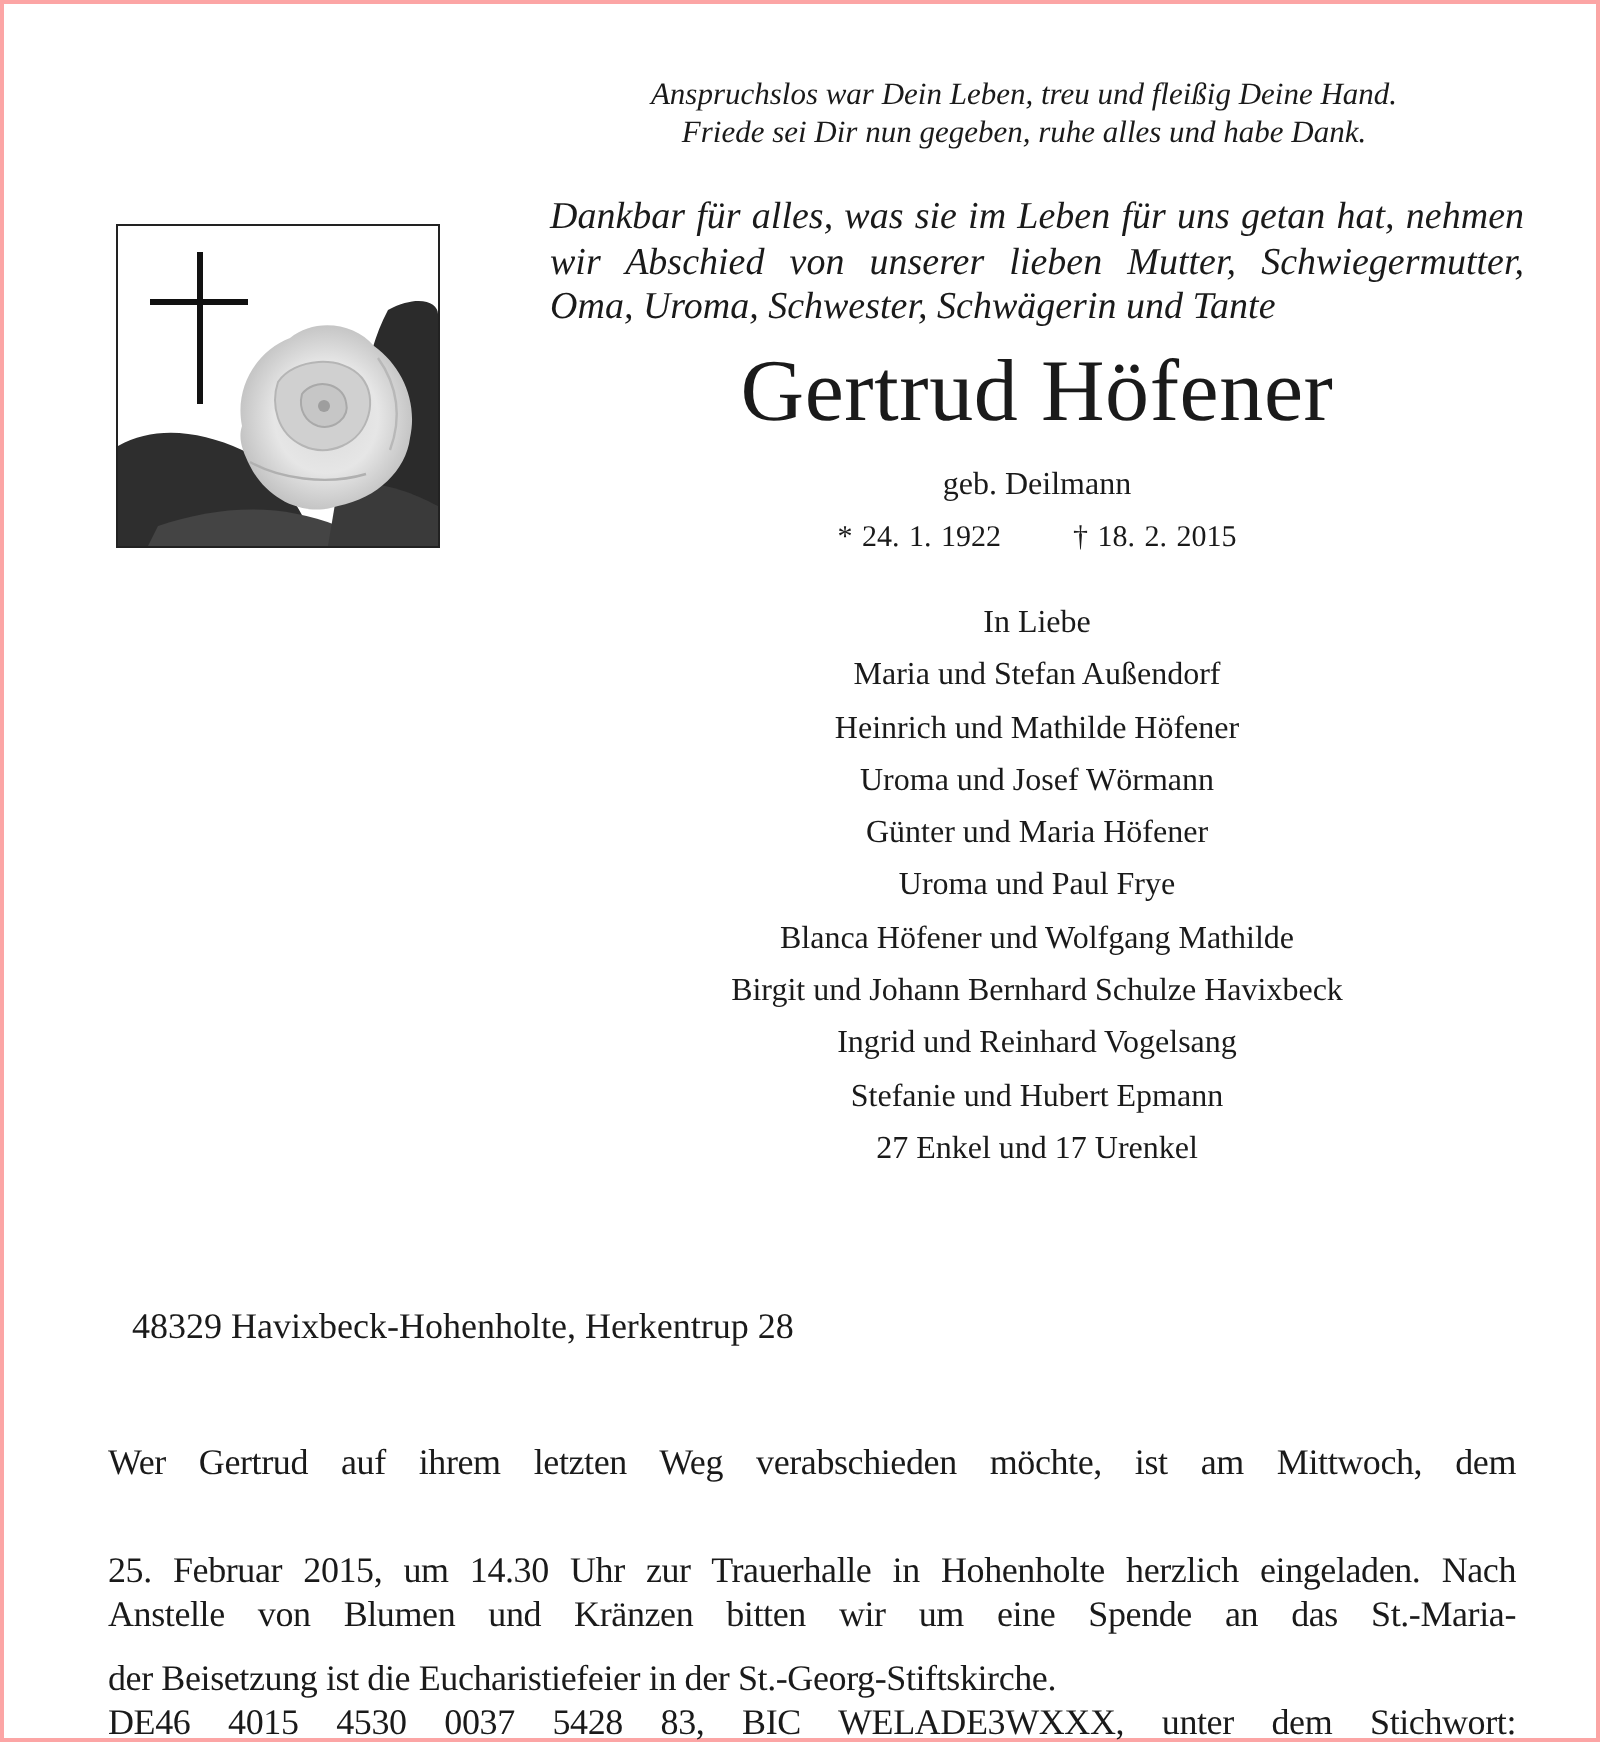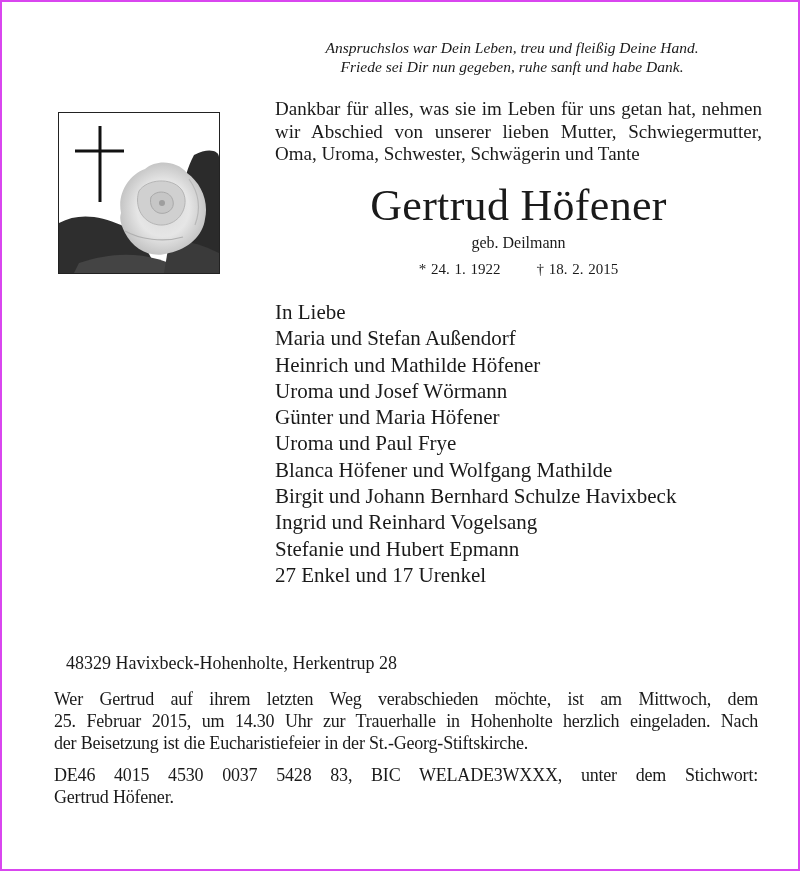--- a/index.html
+++ b/index.html
@@ -12,21 +12,21 @@
       height: 871px;
       position: relative;
       overflow: hidden;
       font-family: "Liberation Serif", "DejaVu Serif", serif;
       color: #1a1a1a;
     }
     .frame {
       position: absolute;
       left: 0; top: 0;
       width: 796px; height: 867px;
-      border: 2px solid #d946ef;
+      border: 2px solid #fca5a5;
       background: #fff;
     }
     .motto {
       position: absolute;
       left: 280px;
       width: 460px;
       top: 36px;
       text-align: center;
       font-style: italic;
       font-size: 15.5px;
@@ -47,29 +47,30 @@
     .photo svg { display: block; }
 
     .intro {
       position: absolute;
       left: 273px;
       top: 96px;
       width: 487px;
       font-size: 19px;
       line-height: 22.5px;
       text-align: justify;
+      font-style: italic;
     }
     .intro div { text-align: justify; text-align-last: justify; white-space: nowrap; }
     .intro div.last { text-align-last: left; }
 
     .name {
       position: absolute;
       left: 273px;
       width: 487px;
-      top: 178px;
+      top: 168px;
       text-align: center;
       font-size: 44px;
       line-height: 52px;
       letter-spacing: 0.3px;
     }
     .born {
       position: absolute;
       left: 273px;
       width: 487px;
       top: 231px;
@@ -87,55 +88,55 @@
       line-height: 22px;
       word-spacing: 1px;
     }
     .dates .gap { display: inline-block; width: 36px; }
 
     .family {
       position: absolute;
       left: 273px;
       width: 487px;
       top: 297px;
-      text-align: left;
-      font-size: 21px;
+      text-align: center;
+      font-size: 16px;
       line-height: 26.3px;
     }
     .family div { white-space: nowrap; }
 
     .address {
       position: absolute;
       left: 52px;
       top: 650px;
       font-size: 18px;
       line-height: 22px;
       white-space: nowrap;
       margin-left: 12px;
     }
     .para {
       position: absolute;
       left: 52px;
       width: 704px;
       font-size: 18px;
       line-height: 22px;
     }
-    .para div { white-space: nowrap; text-align: justify; text-align-last: justify; }
+    .para div { white-space: nowrap; text-align: justify; text-align-last: justify; margin-top: 32px; }
     .para div.last { text-align-last: left; }
     .para.p1 { top: 686px; letter-spacing: -0.2px; }
     .para.p2 { top: 762px; letter-spacing: -0.2px; }
   </style>
 </head>
 <body>
 
 <div class="frame">
 
   <div class="motto">
     <div>Anspruchslos war Dein Leben, treu und fleißig Deine Hand.</div>
-    <div>Friede sei Dir nun gegeben, ruhe sanft und habe Dank.</div>
+    <div>Friede sei Dir nun gegeben, ruhe alles und habe Dank.</div>
   </div>
 
   <div class="photo">
     <svg width="160" height="160" viewBox="0 0 160 160" xmlns="http://www.w3.org/2000/svg">
       <defs>
         <radialGradient id="roseG" cx="50%" cy="50%" r="55%">
           <stop offset="0%" stop-color="#d9d9d9"></stop>
           <stop offset="55%" stop-color="#e6e6e6"></stop>
           <stop offset="100%" stop-color="#bdbdbd"></stop>
         </radialGradient>
@@ -193,17 +194,18 @@
 
   <div class="address">48329 Havixbeck-Hohenholte, Herkentrup 28</div>
 
   <div class="para p1">
     <div>Wer Gertrud auf ihrem letzten Weg verabschieden möchte, ist am Mittwoch, dem</div>
     <div>25. Februar 2015, um 14.30 Uhr zur Trauerhalle in Hohenholte herzlich eingeladen. Nach</div>
     <div class="last">der Beisetzung ist die Eucharistiefeier in der St.-Georg-Stiftskirche.</div>
   </div>
 
   <div class="para p2">
+    <div>Anstelle von Blumen und Kränzen bitten wir um eine Spende an das St.-Maria-</div>
     <div>DE46 4015 4530 0037 5428 83, BIC WELADE3WXXX, unter dem Stichwort:</div>
     <div class="last">Gertrud Höfener.</div>
   </div>
 
 </div>
 
 </body></html>

